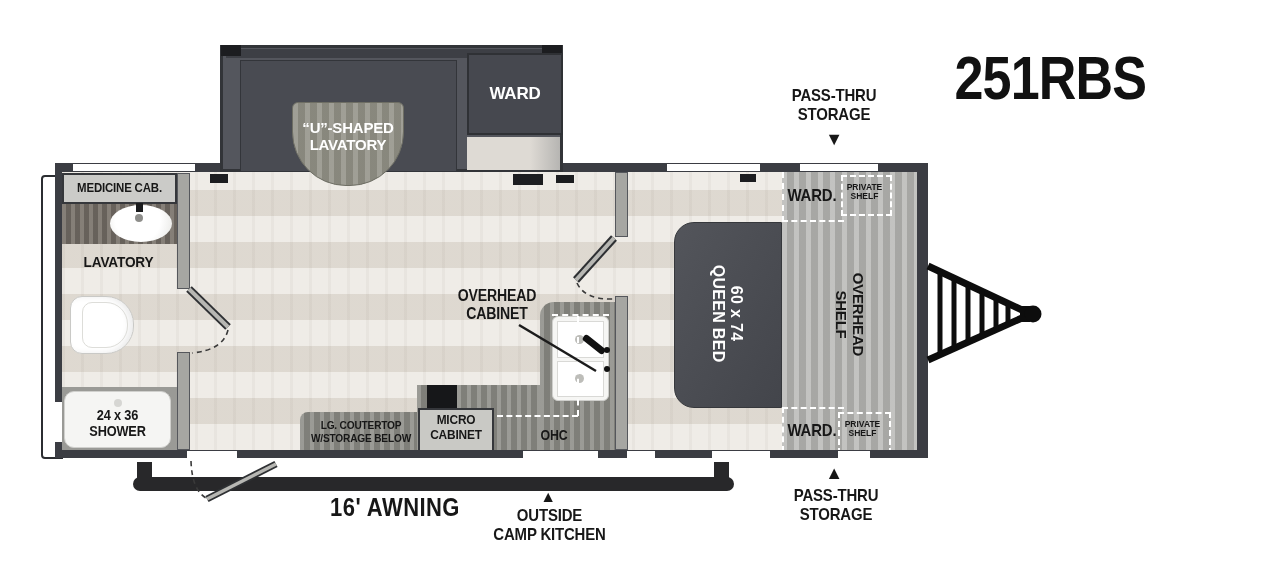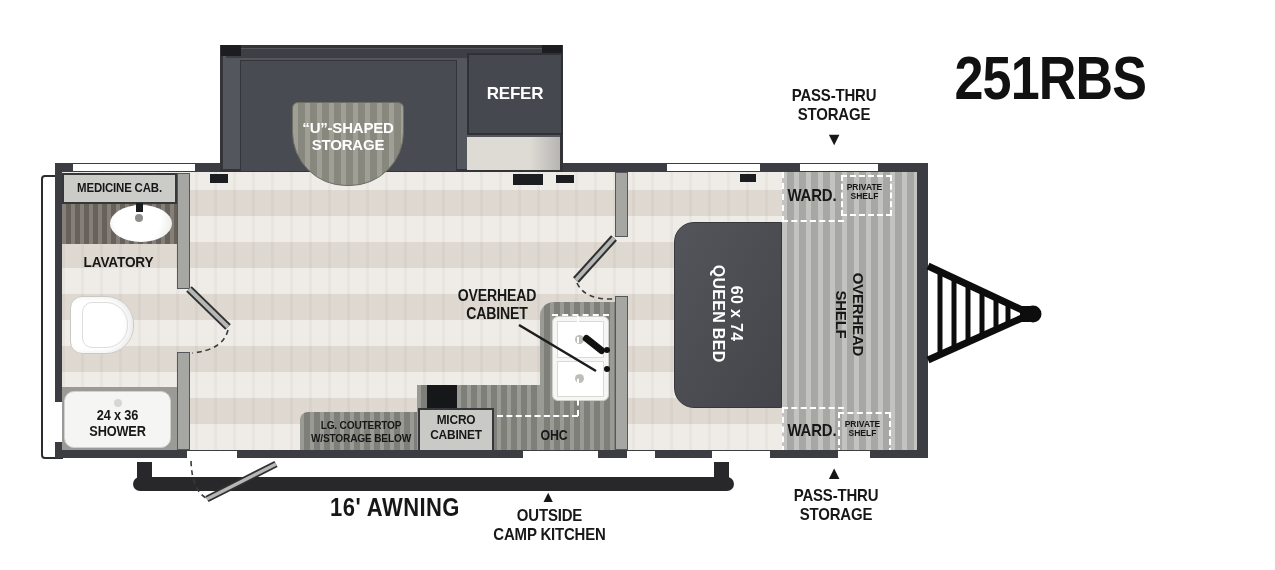--- a/index.html
+++ b/index.html
@@ -55,23 +55,23 @@
 
   <div class="abs floor" style="left:62px;top:172px;width:855px;height:278px;"></div>
 
   <div class="abs" style="left:220px;top:45px;width:343px;height:127px;background:#54565d;border:3px solid #323438;box-sizing:border-box;"></div>
   <div class="abs" style="left:226px;top:49px;width:331px;height:9px;background:#3d3f45;"></div>
   <div class="tab" style="left:221px;top:45px;width:20px;height:11px;"></div>
   <div class="tab" style="left:542px;top:45px;width:20px;height:11px;"></div>
   <div class="abs" style="left:240px;top:60px;width:215px;height:110px;background:#494b52;border:1px solid #33353a;"></div>
   <div class="abs olivewood" style="left:292px;top:102px;width:112px;height:84px;border-radius:6px 6px 54px 54px;border:1px solid #6e6e64;box-sizing:border-box;"></div>
   <div class="label light" style="left:290px;top:120px;width:116px;font-size:15px;">“U”-SHAPED
-STORAGE</div>
+LAVATORY</div>
   <div class="abs" style="left:467px;top:53px;width:96px;height:82px;background:#46484f;border:2px solid #2f3135;box-sizing:border-box;"></div>
-  <div class="label light" style="left:467px;top:85px;width:96px;font-size:17px;">REFER</div>
+  <div class="label light" style="left:467px;top:85px;width:96px;font-size:17px;">WARD</div>
   <div class="abs" style="left:467px;top:137px;width:93px;height:33px;background:linear-gradient(90deg,#dedad4 0 68%,#b6b5b2 100%);"></div>
 
   <div class="tab" style="left:210px;top:174px;width:18px;height:9px;"></div>
   <div class="tab" style="left:513px;top:174px;width:30px;height:11px;"></div>
   <div class="tab" style="left:556px;top:175px;width:18px;height:8px;"></div>
   <div class="tab" style="left:740px;top:174px;width:16px;height:8px;"></div>
 
   <div class="abs" style="left:62px;top:173px;width:115px;height:31px;background:#cbcbc8;border:2px solid #35373b;box-sizing:border-box;"></div>
   <div class="label cond" style="left:62px;top:181px;width:115px;font-size:13px;">MEDICINE CAB.</div>
   <div class="abs darkwood" style="left:62px;top:204px;width:115px;height:40px;"></div>

